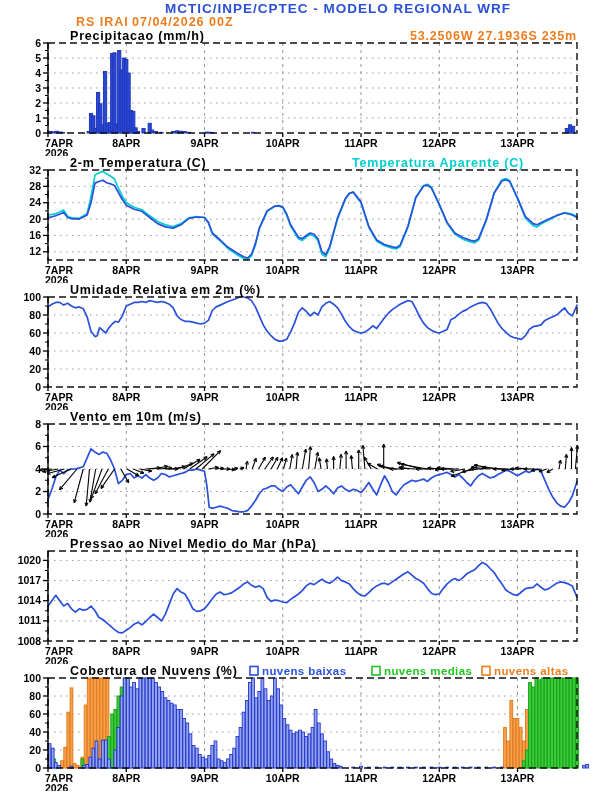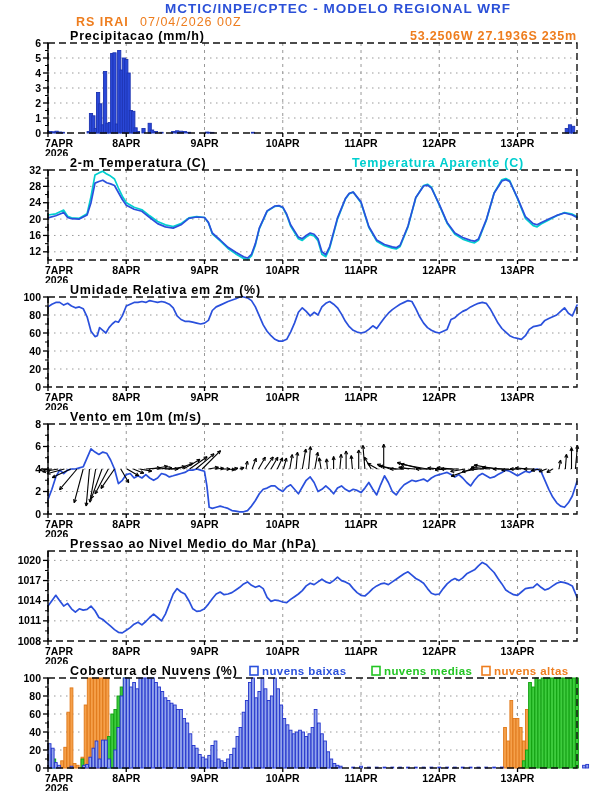--- a/index.html
+++ b/index.html
@@ -8,21 +8,21 @@
     font-family:"Liberation Sans",sans-serif;position:relative;
   }
   .hdr1{
     position:absolute;top:1px;left:0;width:612px;text-align:center;
     font-size:13.5px;font-weight:bold;letter-spacing:1px;color:#2b50d8;
     white-space:pre;
     margin-left:32px;
   }
   .hdr2{position:absolute;top:15px;left:0;width:612px;height:14px;}
   .station{position:absolute;left:33px;font-size:12.5px;font-weight:bold;color:#ee7d1e;letter-spacing:1px;padding-left:43px;}
-  .run{position:absolute;left:140px;font-size:12.5px;font-weight:normal;color:#ee7d1e;letter-spacing:1px;}
+  .run{position:absolute;left:132px;font-size:12.5px;font-weight:bold;color:#ee7d1e;letter-spacing:1px;}
   #panels{position:absolute;top:29px;left:0;}
   #panels svg{display:block;}
   text{font-family:"Liberation Sans",sans-serif;}
   .ptitle{font-size:12.5px;font-weight:bold;letter-spacing:0.8px;}
   .tick{font-size:10.5px;font-weight:bold;}
   .leg{font-size:11.5px;font-weight:bold;letter-spacing:0.4px;}
 </style>
 </head>
 <body>
 

